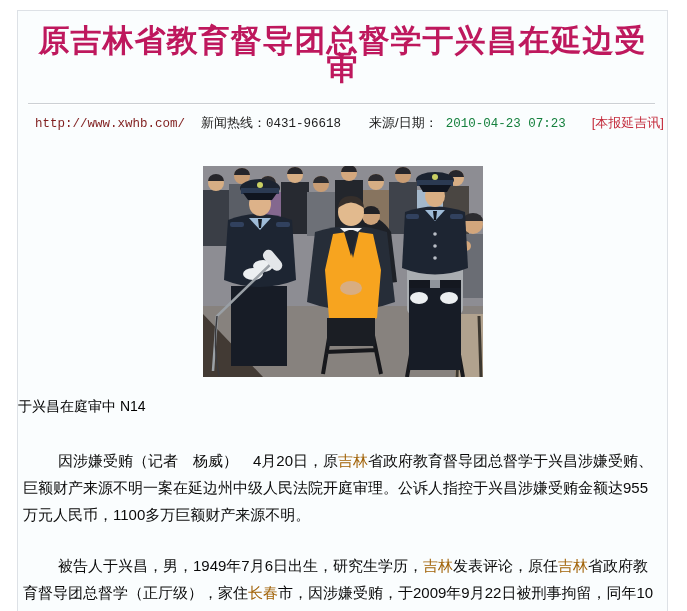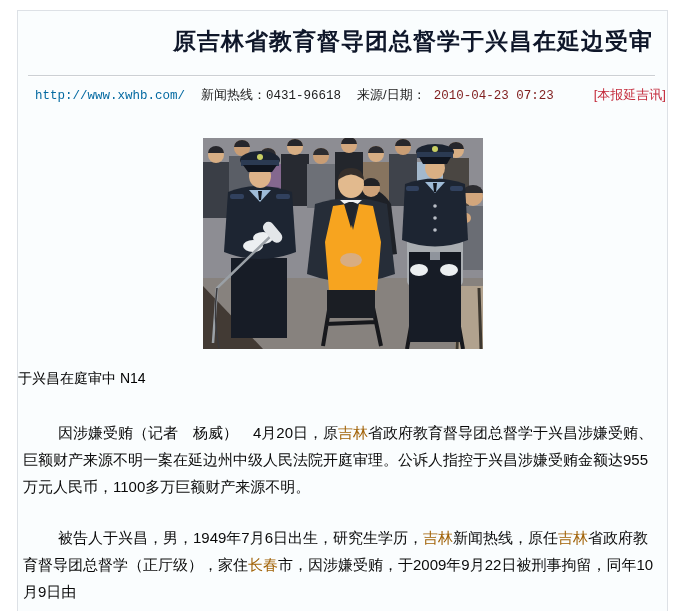--- a/index.html
+++ b/index.html
@@ -10,39 +10,39 @@
     -webkit-font-smoothing:antialiased;
   }
   .content-box{
     position:absolute;left:17px;top:10px;width:651px;height:601px;
     box-sizing:border-box;
     background:#fafdfe;
     border:1px solid #dde1e6;border-bottom:none;
   }
   .article-title{
     margin:16px 14px 0;
-    text-align:right;
-    font-size:23px;line-height:28px;font-weight:bold;color:#0f172a;
+    text-align:center;
+    font-size:31px;line-height:28px;font-weight:bold;color:#be185d;
     letter-spacing:1px;
   }
   .title-divider{
     height:0;border:none;
     border-top:1px solid #ccd0d4;border-bottom:1px solid #ffffff;
     margin:20px 12px 0 10px;
   }
   .meta-row{
     margin:9px 0 0 17px;
     font-size:13px;color:#1c1c1c;
     white-space:nowrap;
   }
   .meta-row .mono{font-family:"Liberation Mono",monospace;font-size:12.5px;}
-  .site-url{color:#0369a1;margin-right:16px;text-decoration:none;cursor:pointer;}
-  .hotline{margin-right:16px;}
+  .site-url{color:#7f1d1d;margin-right:16px;text-decoration:none;cursor:pointer;}
+  .hotline{margin-right:28px;}
   .source-label{margin-right:8px;}
-  .datetime{margin-right:40px;color:#7f1d1d;}
+  .datetime{margin-right:26px;color:#15803d;}
   .comment-link{color:#c3293a;cursor:pointer;text-decoration:none;}
   .photo-wrap{
     width:280px;height:211px;margin:34px auto 0;
     overflow:hidden;background:#8d8d93;
   }
   .photo-wrap svg{display:block;}
   .photo-caption{
     margin-top:21px;text-align:left;
     font-size:14px;color:#000;
   }
@@ -181,16 +181,16 @@
         <rect x="64" y="82" width="11" height="24" rx="5.5" fill="#e3e6e9" transform="rotate(-40 70 94)"></rect>
         <path d="M14,150 q-4,30 2,60" stroke="#3a3a3e" stroke-width="1.5" fill="none"></path>
       </g>
     </svg>
   </div>
 
   <div class="photo-caption">于兴昌在庭审中 N14</div>
 
   <div class="article-body">
       <p class="body-para"><span>因涉嫌受贿（记者　杨威）　4月20日，原</span><span class="inline-link">吉林</span><span>省政府教育督导团总督学于兴昌涉嫌受贿、巨额财产来源不明一案在延边州中级人民法院开庭审理。公诉人指控于兴昌涉嫌受贿金额达955万元人民币，1100多万巨额财产来源不明。</span></p>
-      <p class="body-para"><span>被告人于兴昌，男，1949年7月6日出生，研究生学历，</span><span class="inline-link">吉林</span><span>新闻热线，原任</span><span class="inline-link">吉林</span><span>省政府教育督导团总督学（正厅级），家住</span><span class="inline-link">长春</span><span>市，因涉嫌受贿，于2009年9月22日被刑事拘留，同年10月9日由</span></p>
+      <p class="body-para"><span>被告人于兴昌，男，1949年7月6日出生，研究生学历，</span><span class="inline-link">吉林</span><span>发表评论，原任</span><span class="inline-link">吉林</span><span>省政府教育督导团总督学（正厅级），家住</span><span class="inline-link">长春</span><span>市，因涉嫌受贿，于2009年9月22日被刑事拘留，同年10月9日由</span></p>
     </div>
 
 </div>
 
 </body></html>

